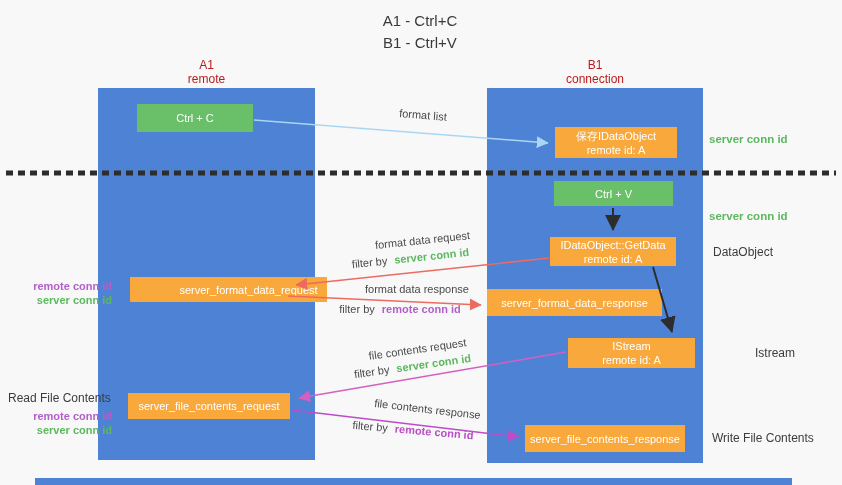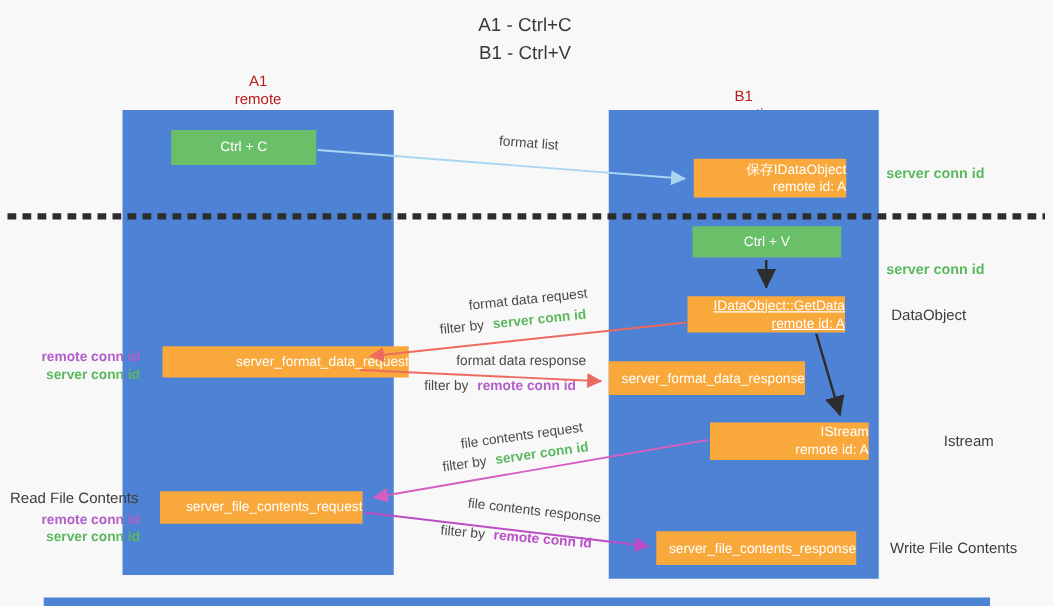--- a/index.html
+++ b/index.html
@@ -2,21 +2,21 @@
 <html><head>
 <meta charset="utf-8">
 <style>
   html,body{margin:0;padding:0;}
   body{font-family:"Liberation Sans",sans-serif;background:#e9e9e9;}
   #canvas{position:relative;width:842px;height:485px;background:#f8f8f8;overflow:hidden;}
   .abs{position:absolute;}
   .lane{background:#4d82d4;}
   .node{position:absolute;display:flex;flex-direction:column;align-items:center;justify-content:center;
         color:#fff;font-size:11px;line-height:14px;text-align:center;}
-  .node.orange{background:#f9a83c;align-items:flex-end;}
+  .node.orange{background:#f9a83c;}
   .node.green{background:#6abf69;}
   .title{font-size:15px;line-height:22px;color:#3a3a3a;text-align:center;}
   .lanehead{font-size:12px;line-height:14px;color:#b91c1c;text-align:center;}
   .alabel{position:absolute;font-size:11px;color:#4a4a4a;text-align:center;white-space:nowrap;}
   .alabel .sep{margin-left:4px;}
   .ann{position:absolute;font-size:12px;color:#3c3c3c;white-space:nowrap;}
   .bold{font-weight:bold;}
   .green-t{color:#5cb85f;}
   .purple-t{color:#b35fc9;}
   .magenta-t{color:#bb4dc6;}
@@ -30,21 +30,21 @@
 
   <div class="abs title" style="left:320px;top:10px;width:200px;">
     <div>A1 - Ctrl+C</div>
     <div>B1 - Ctrl+V</div>
   </div>
 
   <div class="abs lanehead" style="left:98px;top:58px;width:217px;">
     <div>A1</div>
     <div>remote</div>
   </div>
-  <div class="abs lanehead" style="left:487px;top:58px;width:216px;margin-top:12px;">
+  <div class="abs lanehead" style="left:487px;top:58px;width:216px;">
     <div>B1</div>
     <div>connection</div>
   </div>
 
   <div class="abs lane" style="left:98px;top:88px;width:217px;height:372px;"></div>
   <div class="abs lane" style="left:487px;top:88px;width:216px;height:375px;"></div>
   <div class="abs lane" style="left:35px;top:478px;width:757px;height:7px;"></div>
 
   <div class="node green" style="left:137px;top:104px;width:116px;height:28px;">
     <span>Ctrl + C</span>
@@ -52,30 +52,30 @@
 
   <div class="node orange" style="left:555px;top:127px;width:122px;height:31px;">
     <span>保存IDataObject</span>
     <span>remote id: A</span>
   </div>
 
   <div class="node green" style="left:554px;top:181px;width:119px;height:25px;">
     <span>Ctrl + V</span>
   </div>
 
-  <div class="node orange" style="left:550px;top:237px;width:126px;height:29px;text-decoration:underline;">
+  <div class="node orange" style="left:550px;top:237px;width:126px;height:29px;">
     <span>IDataObject::GetData</span>
     <span>remote id: A</span>
   </div>
 
   <div class="node orange" style="left:130px;top:277px;width:157px;height:25px;padding-left:40px;">
     <span>server_format_data_request</span>
   </div>
 
-  <div class="node orange" style="left:487px;top:289px;width:157px;height:27px;">
+  <div class="node orange" style="left:487px;top:289px;width:175px;height:27px;">
     <span>server_format_data_response</span>
   </div>
 
   <div class="node orange" style="left:568px;top:338px;width:127px;height:30px;">
     <span>IStream</span>
     <span>remote id: A</span>
   </div>
 
   <div class="node orange" style="left:128px;top:393px;width:162px;height:26px;">
     <span>server_file_contents_request</span>

